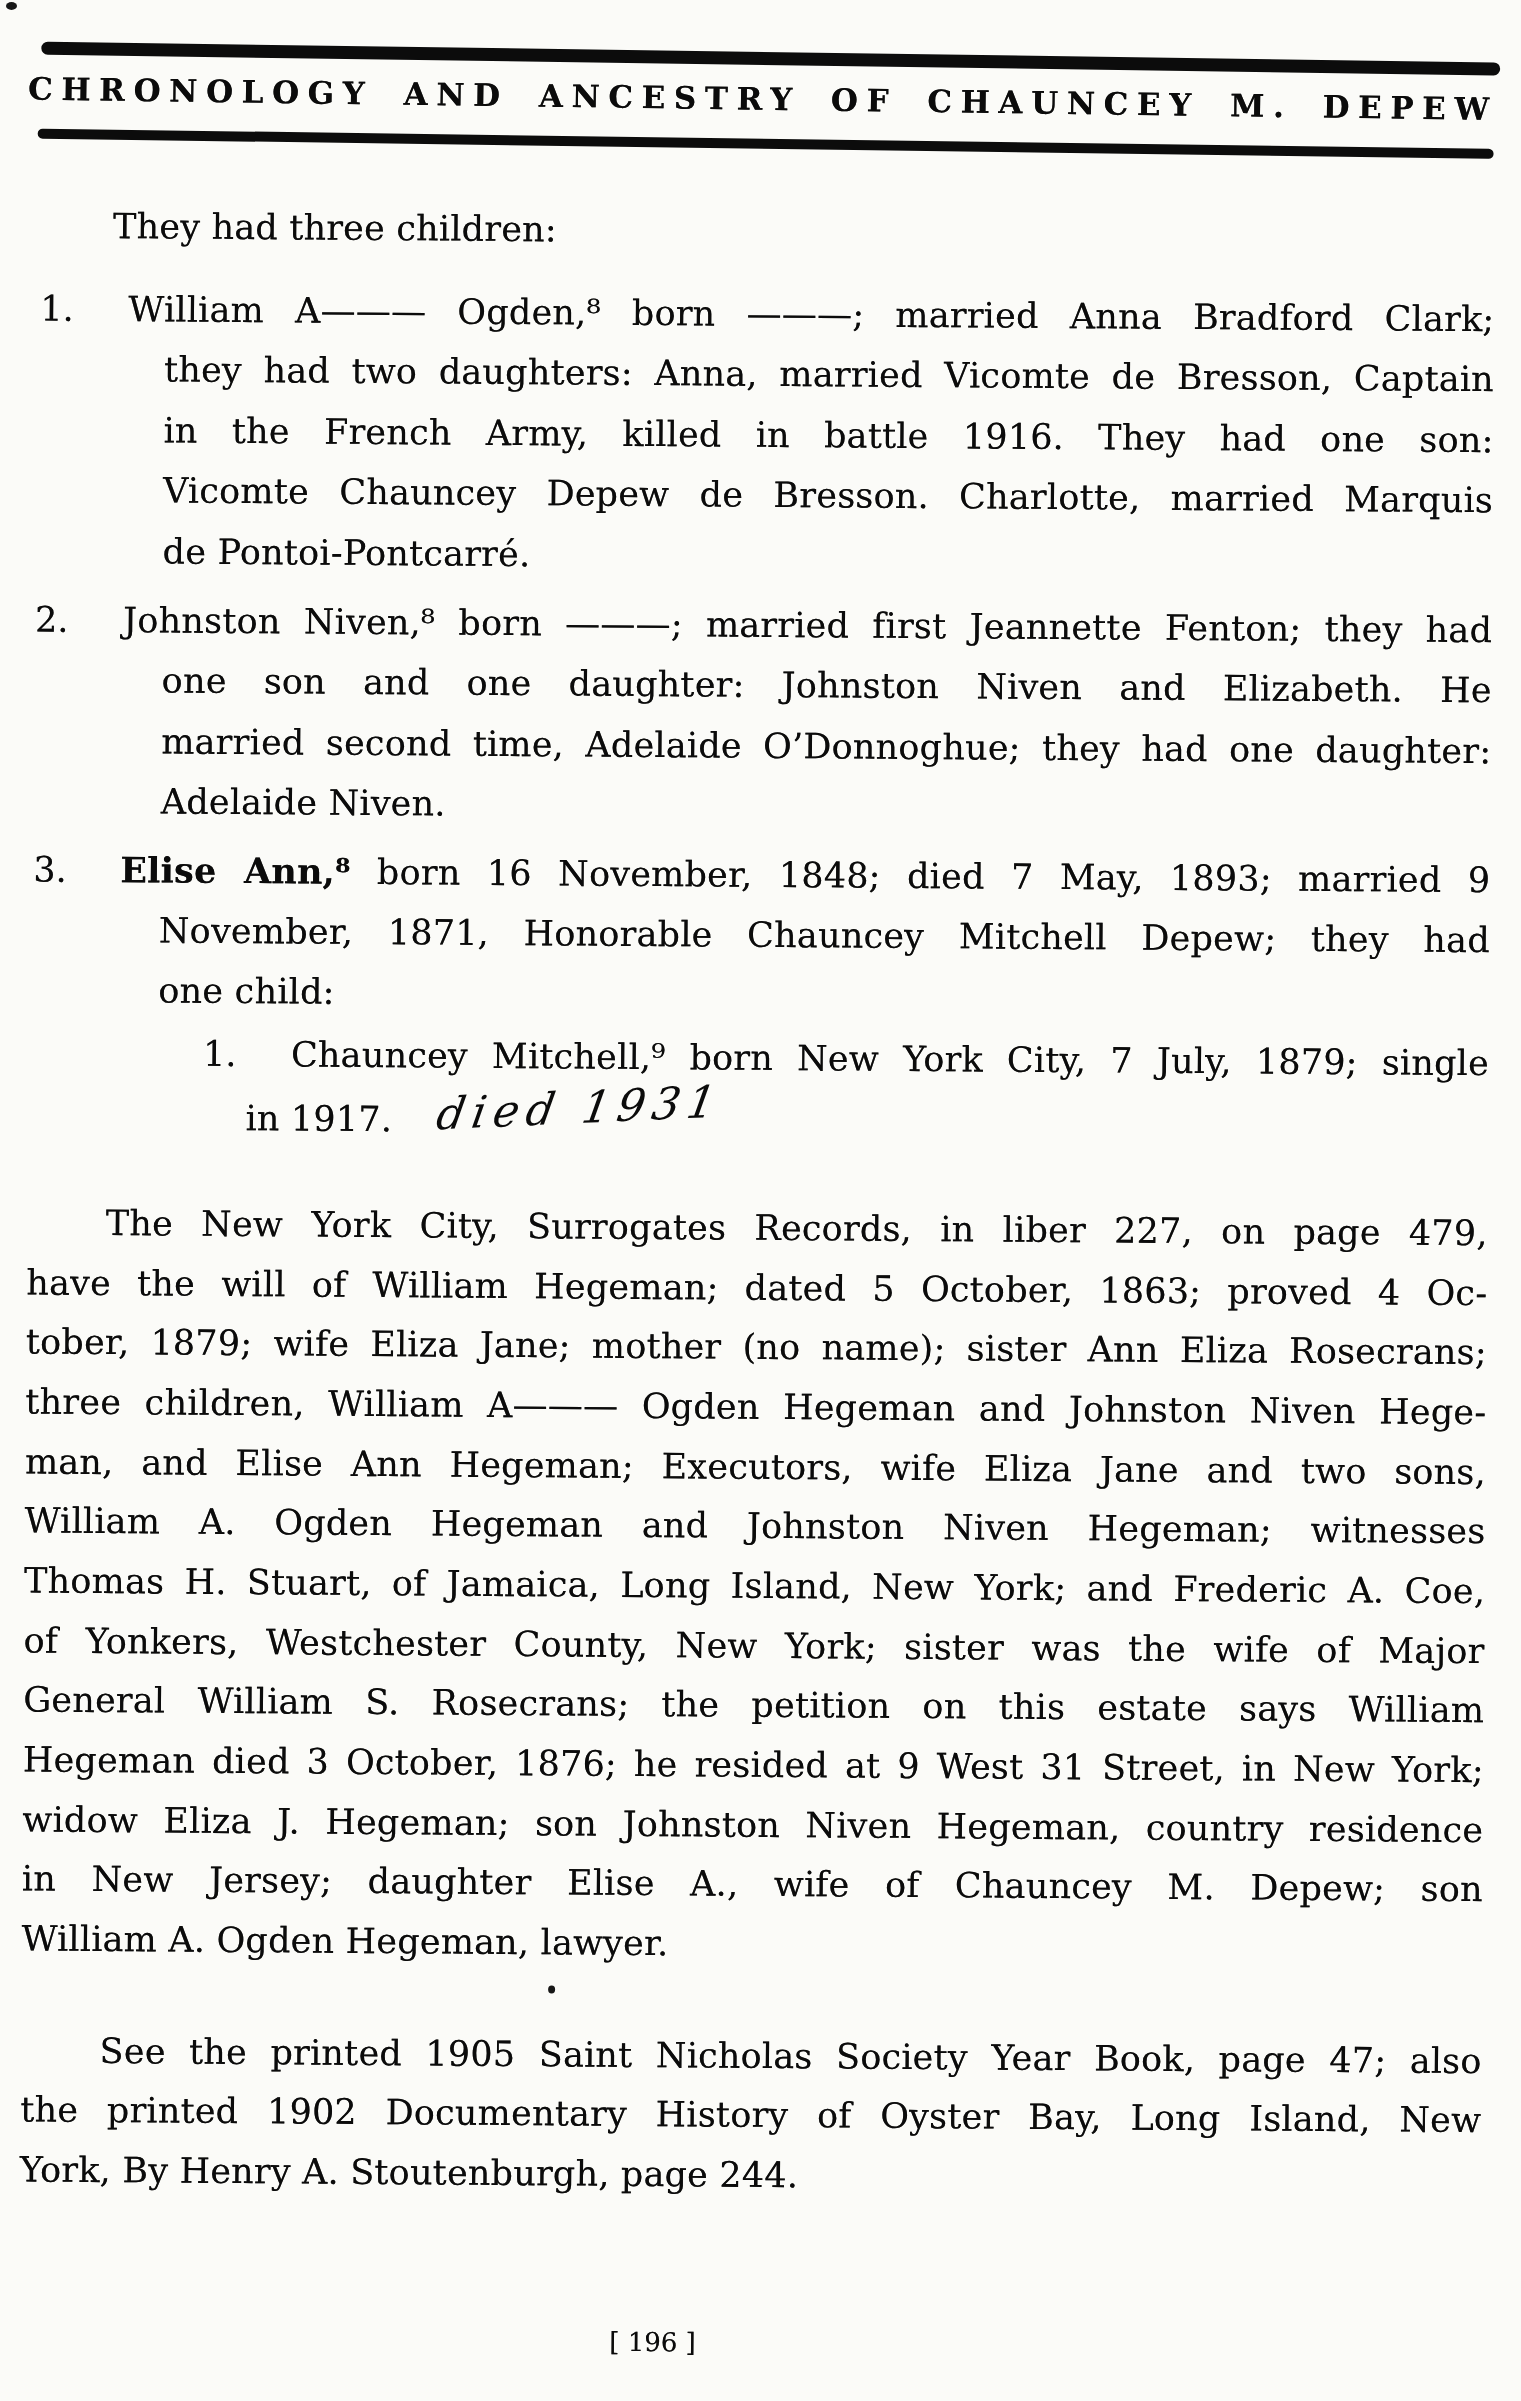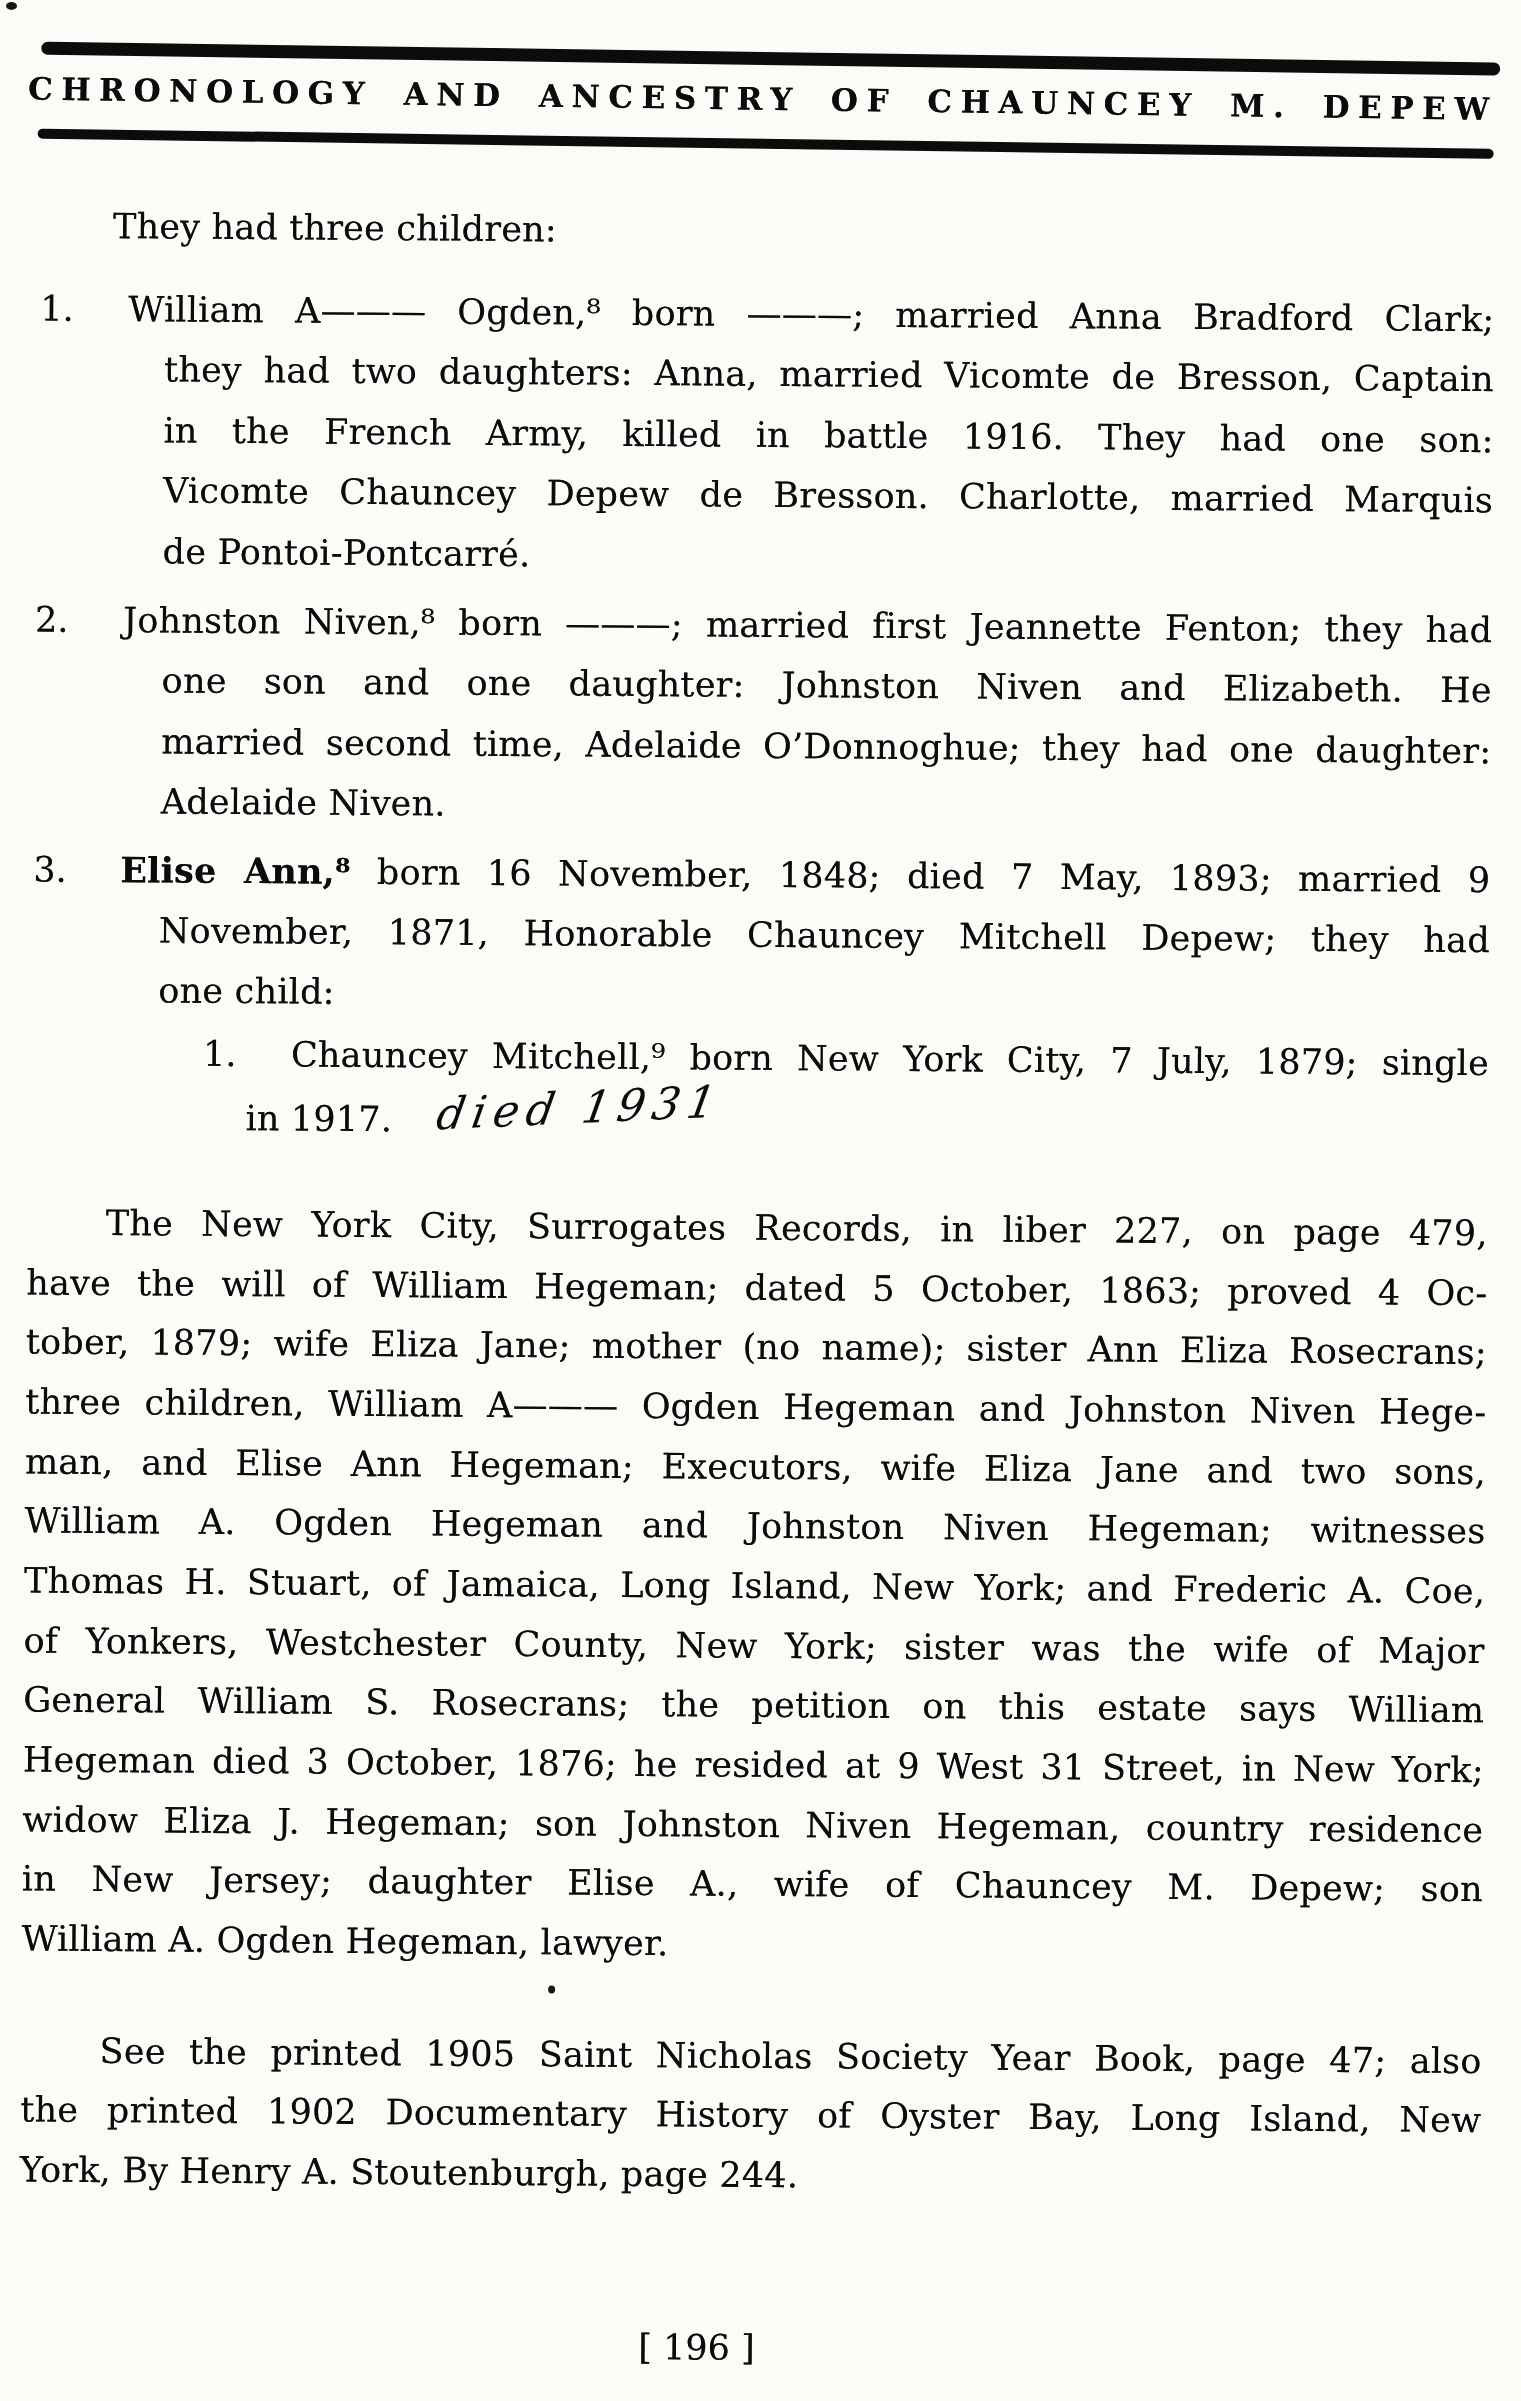--- a/index.html
+++ b/index.html
@@ -64,24 +64,23 @@
     font-size: 44px;
     letter-spacing: 7px;
     margin-left: 41px;
     transform: rotate(-3deg) skewX(-12deg);
     transform-origin: left bottom;
     position: relative; top: -1.6px;
     text-shadow: none;
   }
   .pageno {
     position: absolute;
-    font-size: 35px;
+    font-size: 26px;
     transform: translateX(-50%);
     text-shadow: 0 0 0.5px rgba(10,10,10,0.65);
-    margin-left: 44px;
   }
   .speck {
     position: absolute;
     background: #171717;
     border-radius: 50%;
   }
 </style>
 </head>
 <body>
 

